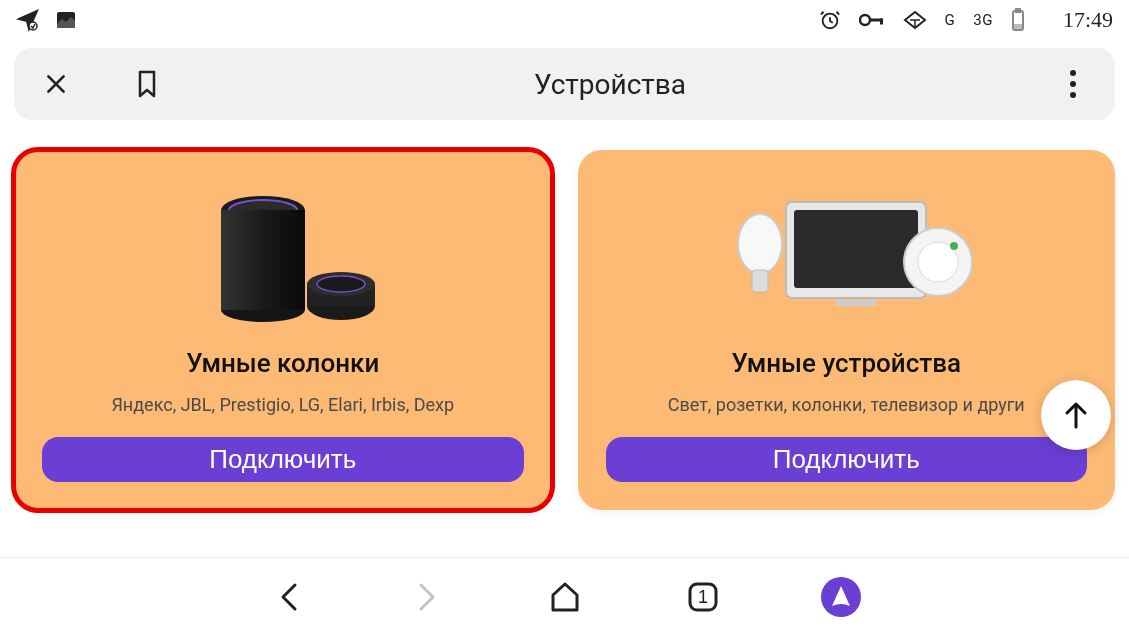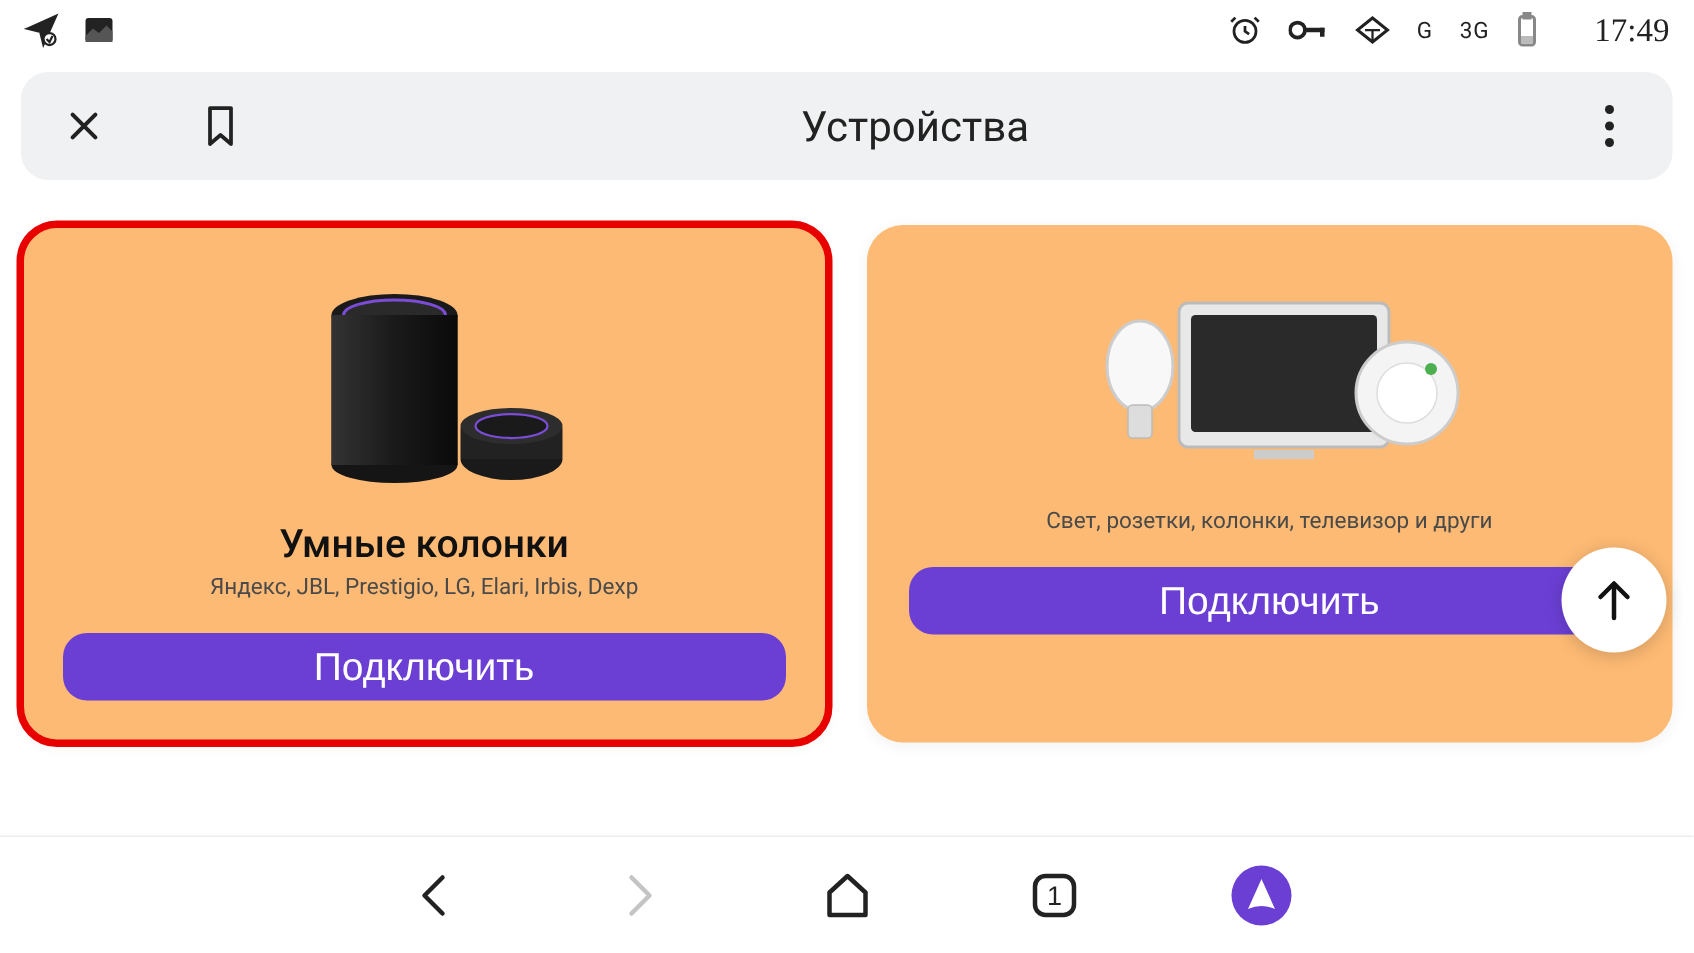--- a/index.html
+++ b/index.html
@@ -19,21 +19,21 @@
   .toolbar .icon-btn + .icon-btn { margin-left: 12px; }
   .toolbar .menu-dots { margin-left: auto; }
   
   
   .content { display: flex; gap: 26px; padding: 20px 14px 0; position: relative; }
   
   .card { flex: 1; background: #fdba74; border-radius: 24px; box-shadow: 0 2px 10px rgba(0,0,0,0.06); padding: 24px 28px 28px; display: flex; flex-direction: column; align-items: center; min-width: 0; }
   .card.highlight { outline: 5px solid #e80000; outline-offset: -2px; }
   .card-img { height: 160px; width: 100%; display: flex; align-items: flex-end; justify-content: center; }
   .card-title { font-size: 26px; color: #111; margin-top: 14px; font-weight: 500; }
-  .card-sub { font-size: 15px; color: #4a4a4a; margin-top: 4px; text-align: center; white-space: nowrap; overflow: hidden; }
+  .card-sub { font-size: 18px; color: #4a4a4a; margin-top: 16px; text-align: center; white-space: nowrap; overflow: hidden; }
   .card-btn { margin-top: 22px; width: 100%; height: 45px; background: #6b3fd4; color: #fff; border: none; border-radius: 16px; font-size: 26px; cursor: pointer; }
   
   
   .fab { position: absolute; right: 18px; bottom: 60px; width: 70px; height: 70px; background: #fff; border-radius: 50%; box-shadow: 0 2px 12px rgba(0,0,0,0.18); display: flex; align-items: center; justify-content: center; }
   
   
   .bottom-nav { position: absolute; bottom: 0; left: 0; right: 0; height: 78px; background: #fff; display: flex; align-items: center; justify-content: center; gap: 90px; border-top: 1px solid #eee; }
   .nav-btn { width: 48px; height: 48px; display: flex; align-items: center; justify-content: center; }
   
   svg { display: block; }
@@ -152,20 +152,21 @@
         <rect x="120" y="116" width="40" height="6" fill="#ccc"></rect>
 
         <ellipse cx="44" cy="60" rx="22" ry="30" fill="#f8f8f8" stroke="#ccc" stroke-width="2"></ellipse>
         <rect x="36" y="86" width="16" height="22" rx="3" fill="#ddd" stroke="#bbb"></rect>
 
         <circle cx="222" cy="78" r="34" fill="#f4f4f4" stroke="#ccc" stroke-width="2"></circle>
         <circle cx="222" cy="78" r="20" fill="#fff" stroke="#ddd"></circle>
         <circle cx="238" cy="62" r="4" fill="#4caf50"></circle>
       </svg>
     </div>
+    <div class="card-title">Умные устройства</div>
     <div class="card-sub">Свет, розетки, колонки, телевизор и други</div>
     <button class="card-btn">Подключить</button>
   </div>
 
   <div class="fab">
     <svg width="28" height="32" viewBox="0 0 28 32" fill="none" stroke="#111" stroke-width="3" stroke-linecap="round" stroke-linejoin="round">
       <path d="M14 28 V6"></path>
       <path d="M5 14 L14 5 L23 14"></path>
     </svg>
   </div>

